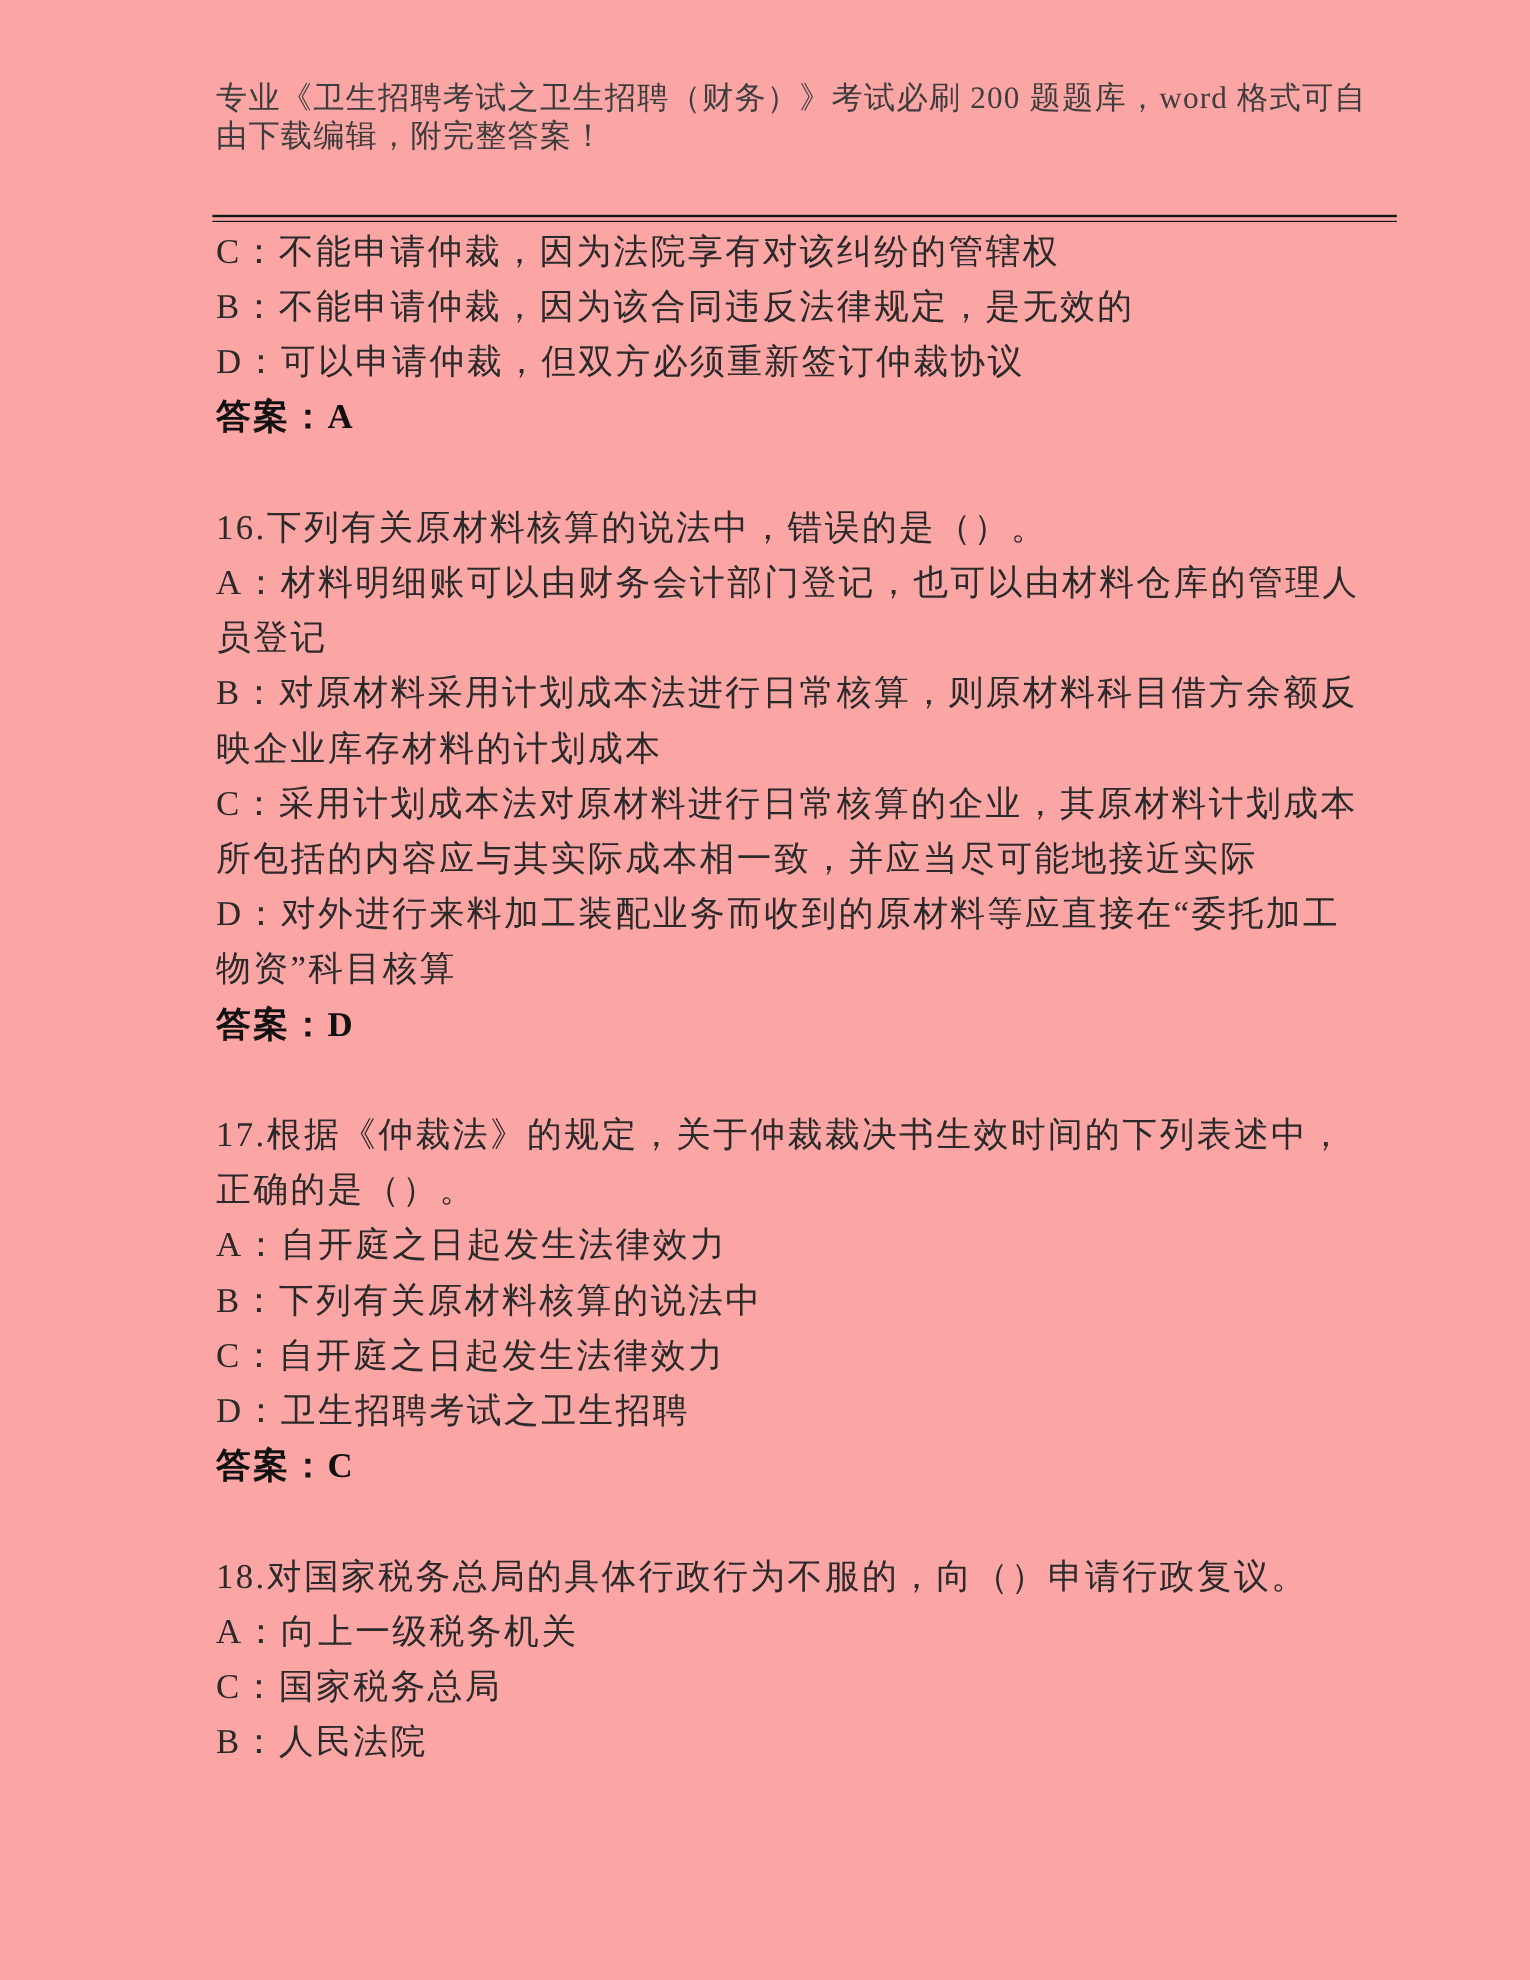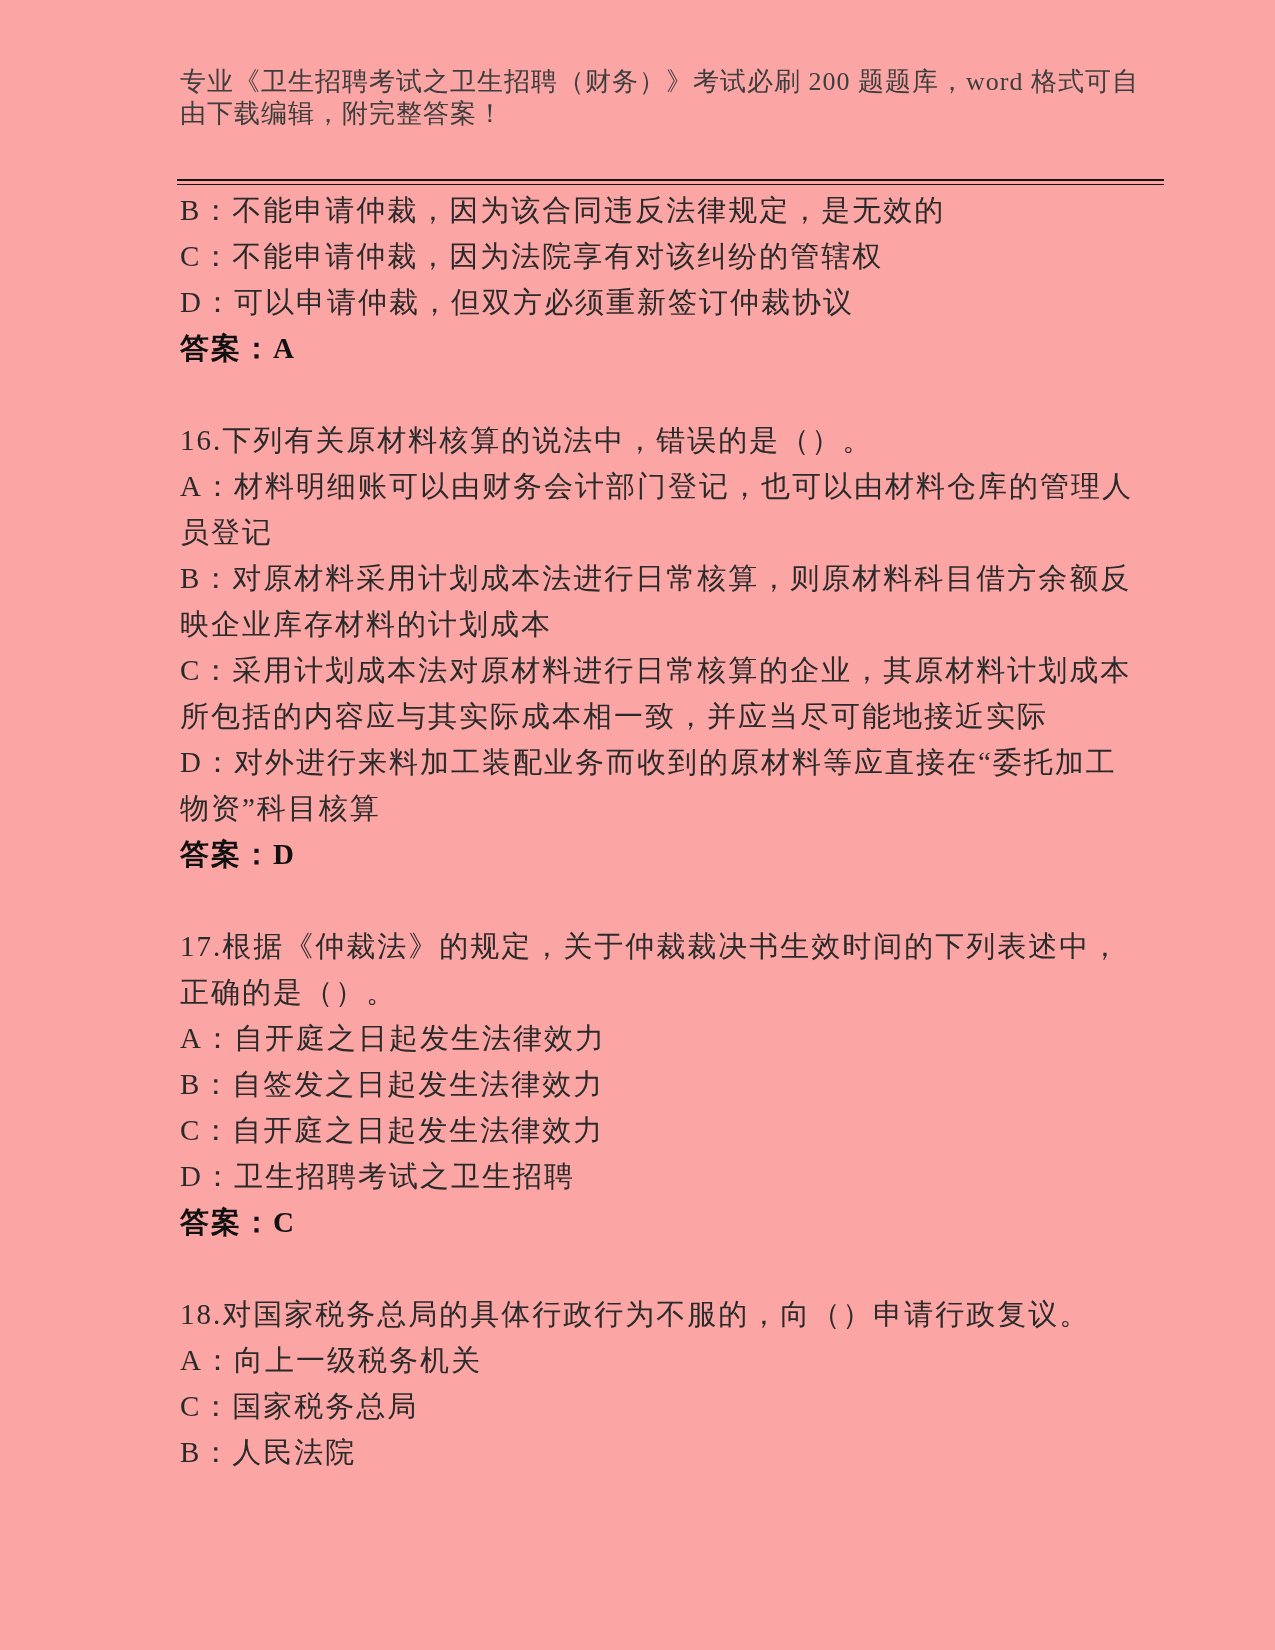--- a/index.html
+++ b/index.html
@@ -64,39 +64,39 @@
   <div class="doc-header">
     <div class="hline">专业《卫生招聘考试之卫生招聘（财务）》考试必刷 200 题题库，word 格式可自</div>
     <div class="hline">由下载编辑，附完整答案！</div>
   </div>
 
   <div class="header-rule"></div>
 
   <div class="content">
 
     <div class="qblock qblock-first">
+      <p>C：不能申请仲裁，因为法院享有对该纠纷的管辖权</p>
       <p>B：不能申请仲裁，因为该合同违反法律规定，是无效的</p>
-      <p>C：不能申请仲裁，因为法院享有对该纠纷的管辖权</p>
       <p>D：可以申请仲裁，但双方必须重新签订仲裁协议</p>
       <p class="answer"><span>答案：</span><span>A</span></p>
     </div>
 
     <div class="qblock">
       <p>16.下列有关原材料核算的说法中，错误的是（）。</p>
       <p>A：材料明细账可以由财务会计部门登记，也可以由材料仓库的管理人员登记</p>
       <p>B：对原材料采用计划成本法进行日常核算，则原材料科目借方余额反映企业库存材料的计划成本</p>
       <p>C：采用计划成本法对原材料进行日常核算的企业，其原材料计划成本所包括的内容应与其实际成本相一致，并应当尽可能地接近实际</p>
       <p>D：对外进行来料加工装配业务而收到的原材料等应直接在“委托加工物资”科目核算</p>
       <p class="answer"><span>答案：</span><span>D</span></p>
     </div>
 
     <div class="qblock">
       <p>17.根据《仲裁法》的规定，关于仲裁裁决书生效时间的下列表述中，正确的是（）。</p>
       <p>A：自开庭之日起发生法律效力</p>
-      <p>B：自签发之日起发生法律效力</p>
+      <p>B：下列有关原材料核算的说法中</p>
       <p>C：自开庭之日起发生法律效力</p>
       <p>D：卫生招聘考试之卫生招聘</p>
       <p class="answer"><span>答案：</span><span>C</span></p>
     </div>
 
     <div class="qblock">
       <p>18.对国家税务总局的具体行政行为不服的，向（）申请行政复议。</p>
       <p>A：向上一级税务机关</p>
       <p>C：国家税务总局</p>
       <p>B：人民法院</p>

